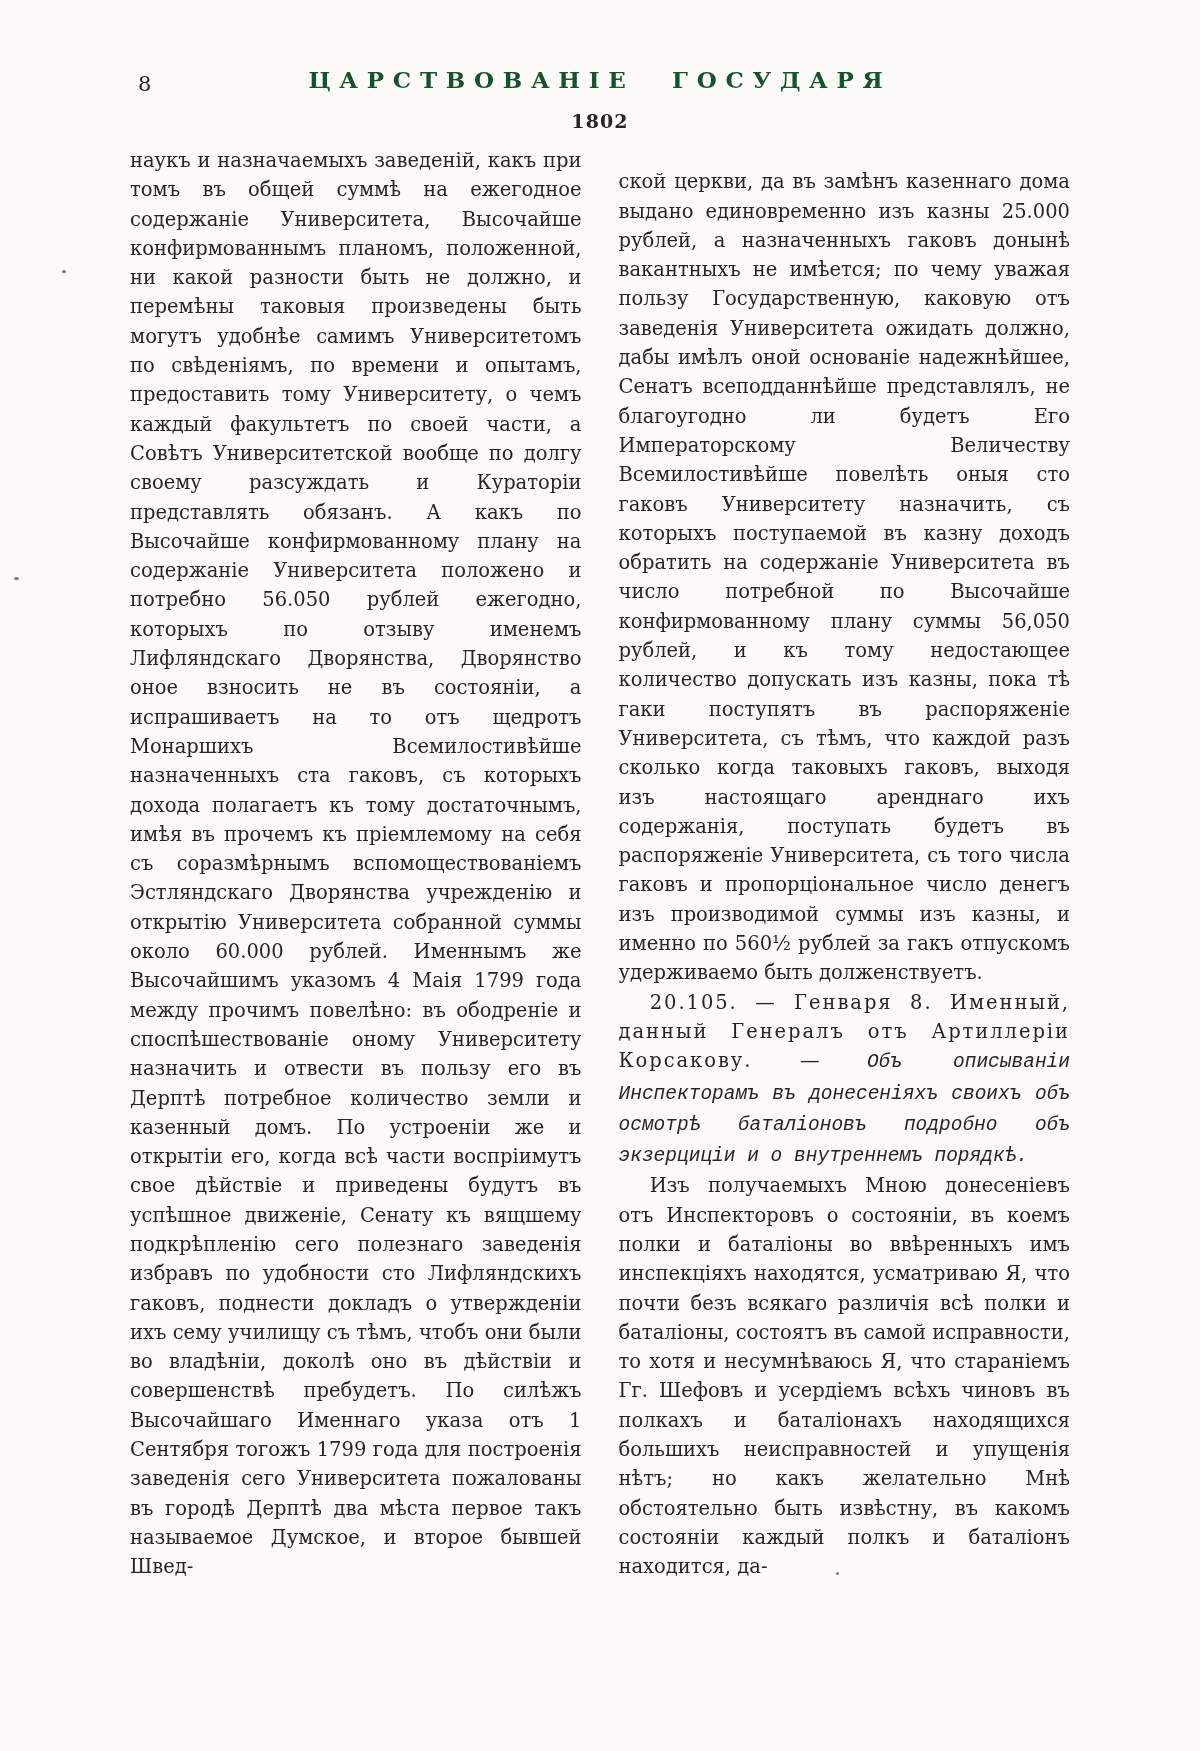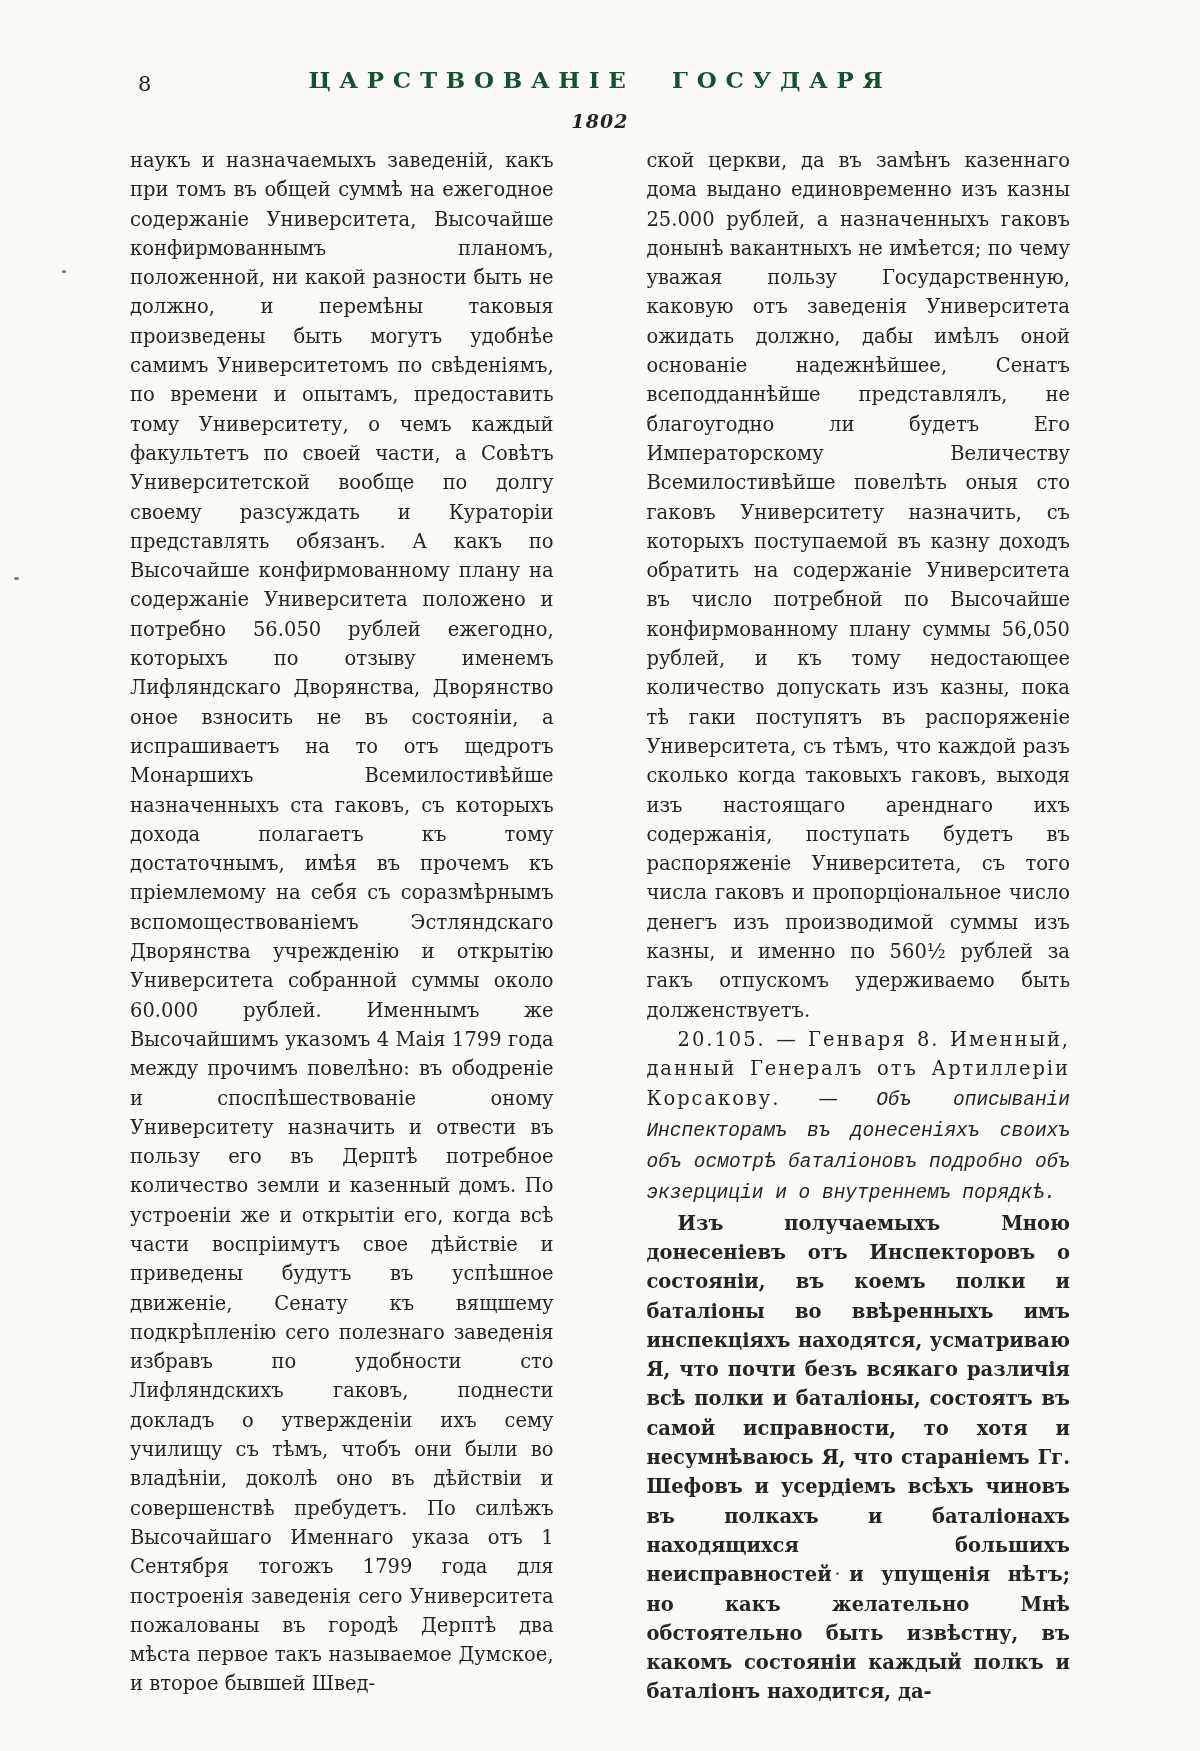--- a/index.html
+++ b/index.html
@@ -46,41 +46,39 @@
   }
   .year-heading {
     position: absolute;
     top: 110px;
     left: 0;
     width: 100%;
     text-align: center;
     font-size: 19px;
     font-weight: bold;
     letter-spacing: 0.06em;
-    font-style: italic;
   }
   
   .columns {
     position: absolute;
     top: 146px;
     left: 130px;
     width: 940px;
     display: flex;
-    align-items: flex-start;
-    gap: 28px;
+    align-items: flex-end;
   }
   .column {
     width: 452px;
     font-size: 19.5px;
     line-height: 29.3px;
     text-align: justify;
   }
   .column p { margin: 0; }
   .column p + p { margin-top: 0; }
-  .indent { text-indent: 1.6em; font-weight: bold; }
+  .indent { text-indent: 1.6em; }
   .column-divider {
     width: 3px;
     margin: 2px 15px 0 17px;
     border-left: 1px solid #4d4a46;
     border-right: 1px solid #4d4a46;
   }
   
   .decree-head { text-indent: 1.6em; }
   .decree-number {
     letter-spacing: 0.10em;

